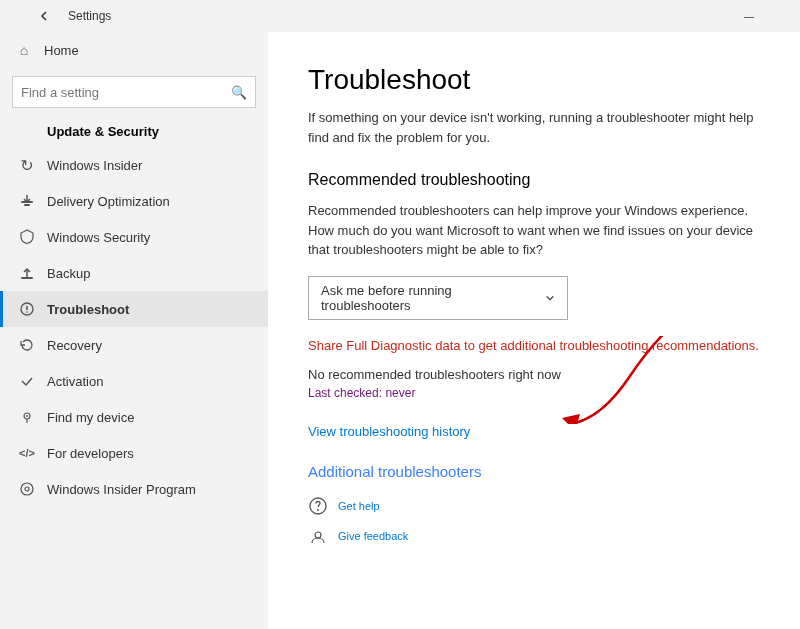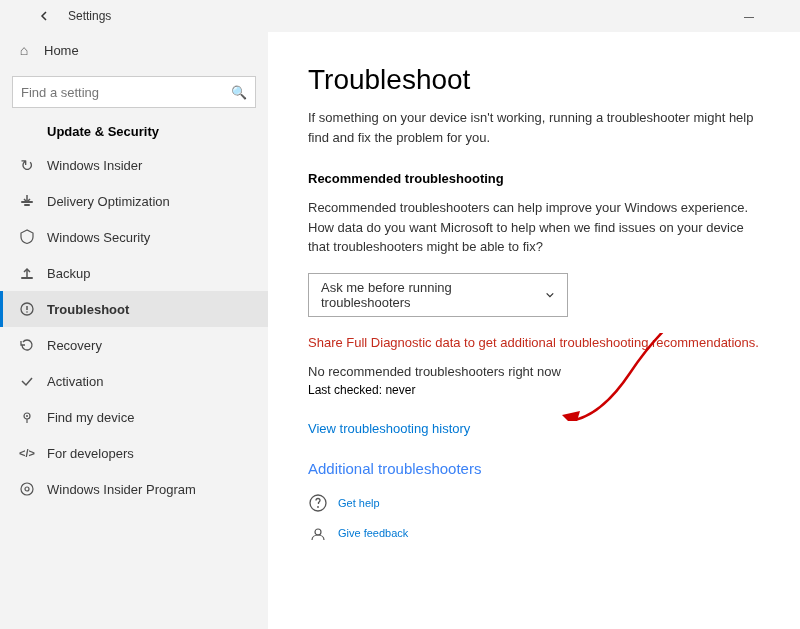--- a/index.html
+++ b/index.html
@@ -101,22 +101,22 @@
       color: #000;
       margin-bottom: 12px;
     }
     .content-desc {
       font-size: 13px;
       color: #333;
       line-height: 1.5;
       margin-bottom: 24px;
     }
     .section-heading {
-      font-size: 13px;
-      font-weight: 700;
+      font-size: 16px;
+      font-weight: 400;
       color: #000;
       margin-bottom: 12px;
     }
     .section-desc {
       font-size: 13px;
       color: #333;
       line-height: 1.5;
       margin-bottom: 16px;
     }
     .dropdown-select {
@@ -142,21 +142,21 @@
       margin-bottom: 12px;
       line-height: 1.5;
     }
     .no-troubleshooters {
       font-size: 13px;
       color: #333;
       margin-bottom: 4px;
     }
     .last-checked {
       font-size: 12px;
-      color: #000000;
+      color: #701a75;
       margin-bottom: 24px;
     }
     .link-blue {
       color: #0078d4;
       font-size: 13px;
       cursor: pointer;
       text-decoration: none;
       display: block;
       margin-bottom: 24px;
     }
@@ -309,21 +309,21 @@
       </div>
       <span>Windows Insider Program</span>
     </div>
   </div>
 
   <div class="content">
     <h1 class="content-title">Troubleshoot</h1>
     <p class="content-desc">If something on your device isn't working, running a troubleshooter might help find and fix the problem for you.</p>
 
     <h2 class="section-heading">Recommended troubleshooting</h2>
-    <p class="section-desc">Recommended troubleshooters can help improve your Windows experience. How data do you want Microsoft to help when we find issues on your device that troubleshooters might be able to fix?</p>
+    <p class="section-desc">Recommended troubleshooters can help improve your Windows experience. How much do you want Microsoft to want when we find issues on your device that troubleshooters might be able to fix?</p>
 
     <div class="dropdown-select">
       <span>Ask me before running troubleshooters</span>
       <svg width="12" height="12" viewBox="0 0 12 12">
           <path d="M2 4l4 4 4-4" stroke="#333" stroke-width="1.5" fill="none"></path>
         </svg>
     </div>
 
     <div class="arrow-container">
       <a class="link-red">Share Full Diagnostic data to get additional troubleshooting recommendations.</a>

